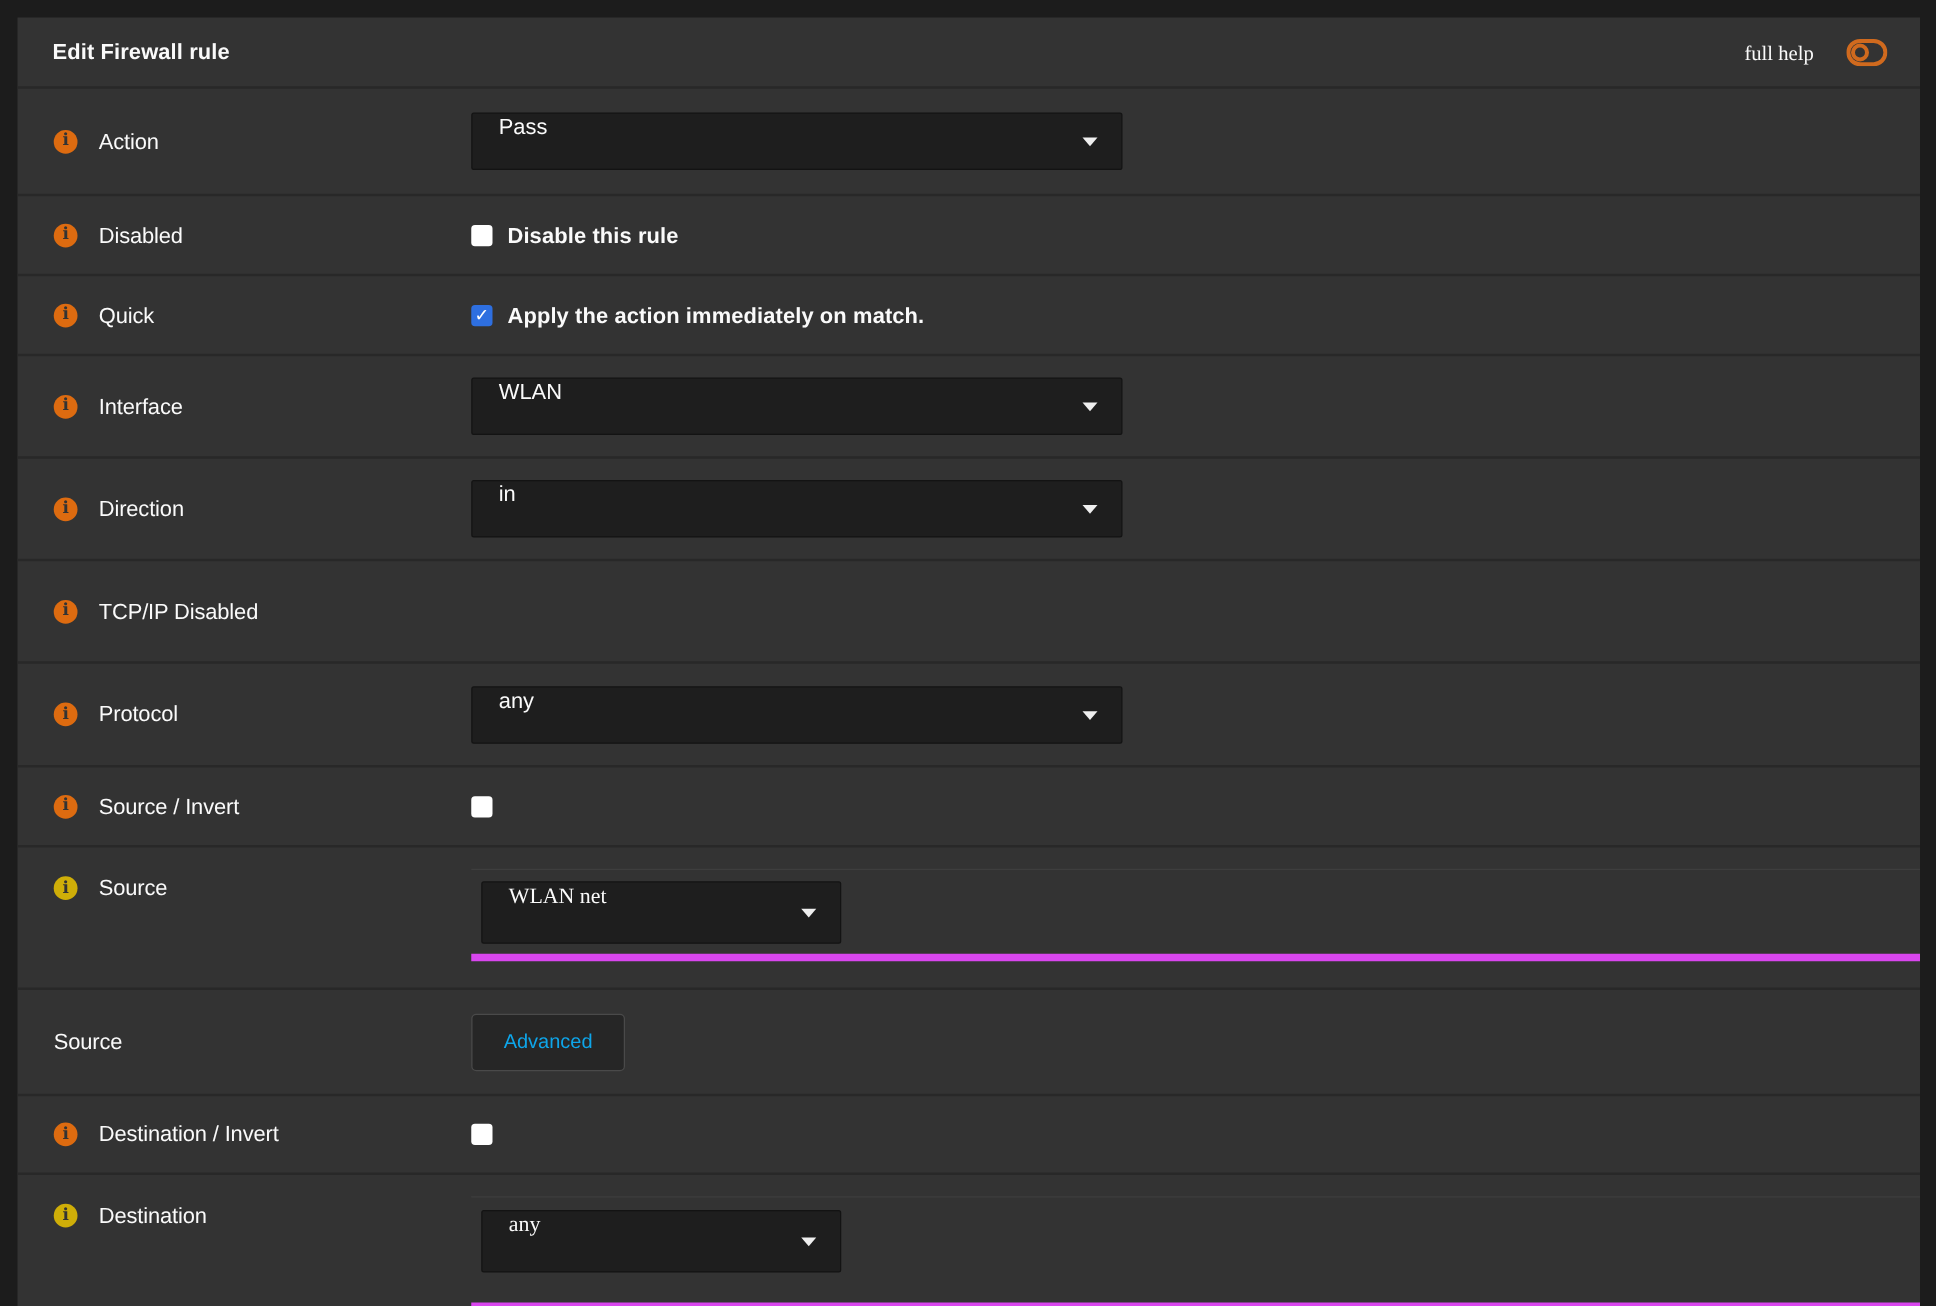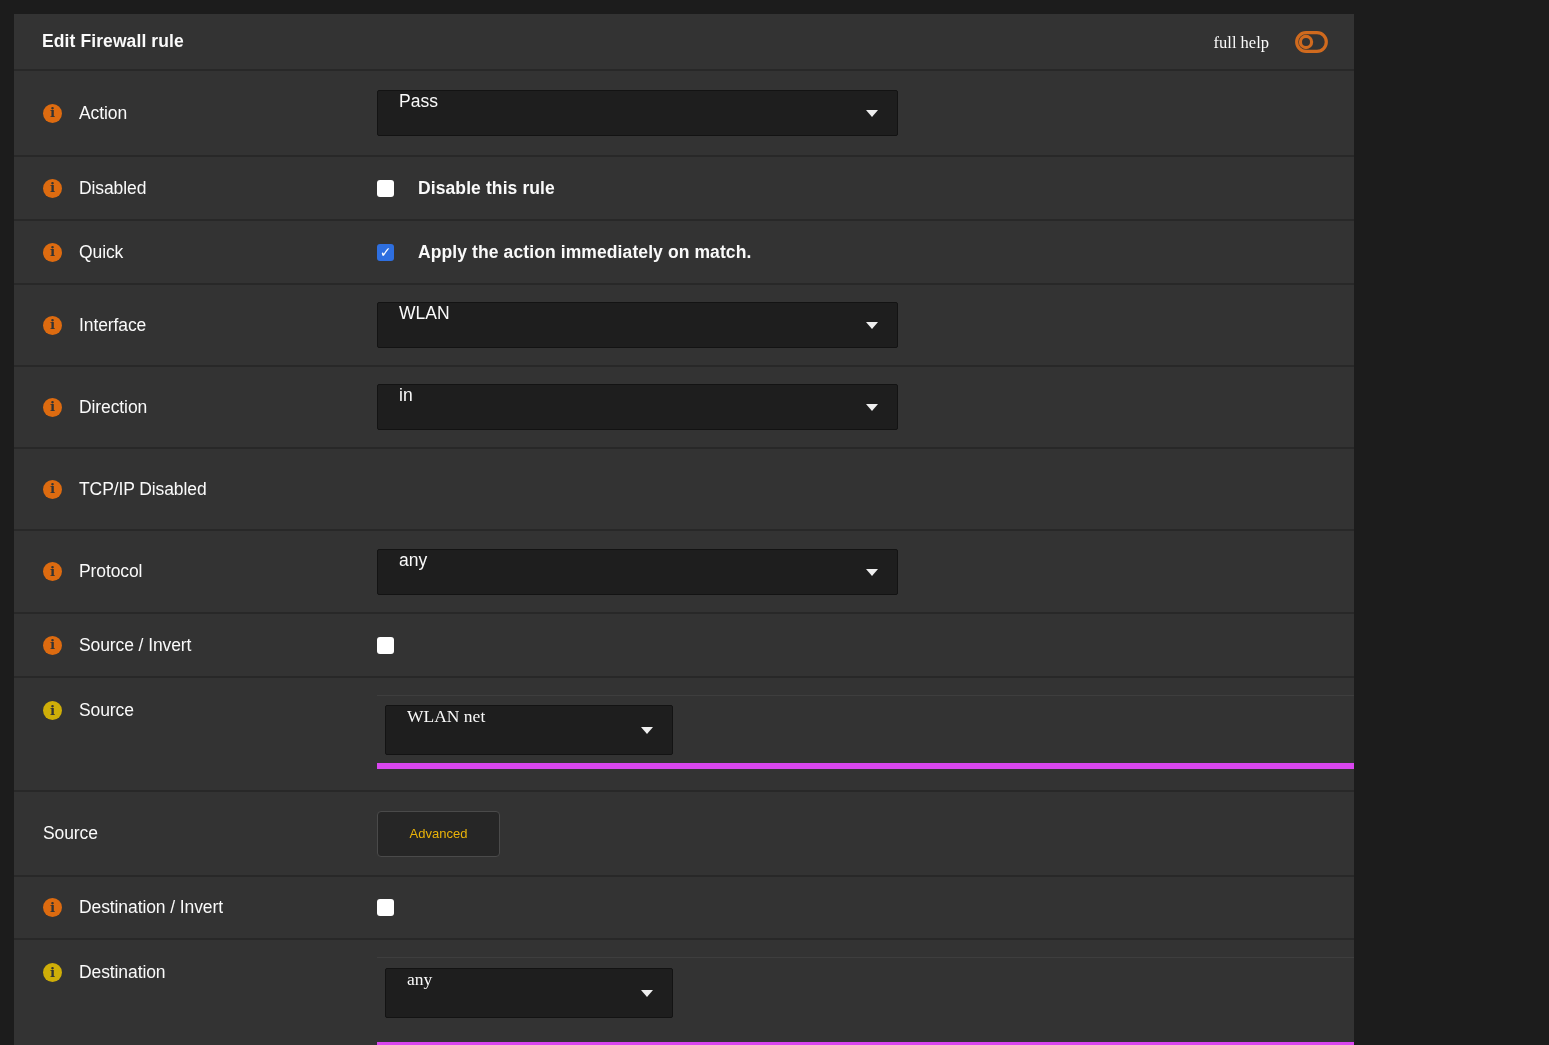--- a/index.html
+++ b/index.html
@@ -6,21 +6,21 @@
   html, body {
     width: 1549px; height: 1045px;
     overflow: hidden;
     background: #1c1c1c;
     font-family: "Liberation Sans", "DejaVu Sans", sans-serif;
     color: #fafafa;
   }
   .panel {
     position: absolute;
     left: 14px; top: 14px;
-    width: 1340px; height: 1031px;
+    width: 1522px; height: 1031px;
     background: #333333;
   }
   
   .panel-header {
     height: 55px;
     display: flex; align-items: center;
     padding: 0 26px 0 28px;
   }
   .panel-title { font-size: 17.5px; font-weight: bold; letter-spacing: 0.1px; }
   .full-help {
@@ -94,41 +94,41 @@
     flex: 0 0 17px;
   }
   .checkbox.checked { background: var(--checkbox_blue, #2e6fe0); }
   .checkbox.checked::after {
     content: "✓";
     color: #ffffff;
     font-size: 14px;
     font-weight: bold;
     line-height: 1;
   }
-  .check-group { display: flex; align-items: center; gap: 24px; }
+  .check-group { display: flex; align-items: center; gap: 12px; }
   .check-label { font-size: 17.5px; font-weight: bold; letter-spacing: 0.1px; }
   
   .subtable {
     border-top: 1px solid #3e3e3e;
     border-bottom: 6px solid #d946ef;
     margin-top: 17px;
     font-family: Liberation Serif, serif;
   }
   .subtable .select { margin-left: 8px; }
   .subtable.src { padding: 9px 0 8px 0; }
   .subtable.dst { padding: 10px 0 24px 0; }
   
   .btn {
     height: 46px;
     min-width: 123px;
     background: #262626;
     border: 1px solid #4a4a4a;
     border-radius: 4px;
-    color: #eab308;
-    font-size: 13px;
+    color: #0ea5e9;
+    font-size: 16px;
     font-family: inherit;
     padding: 0 22px;
     cursor: pointer;
   }
   .toggle-svg { display: block; }
 </style>
 </head>
 <body>
 
 <div class="panel">

